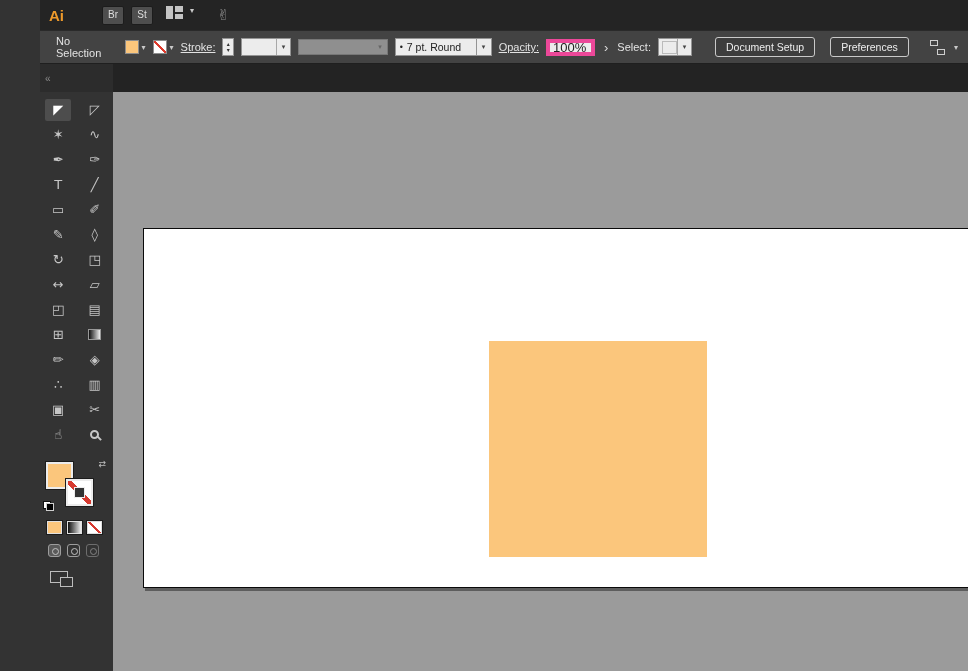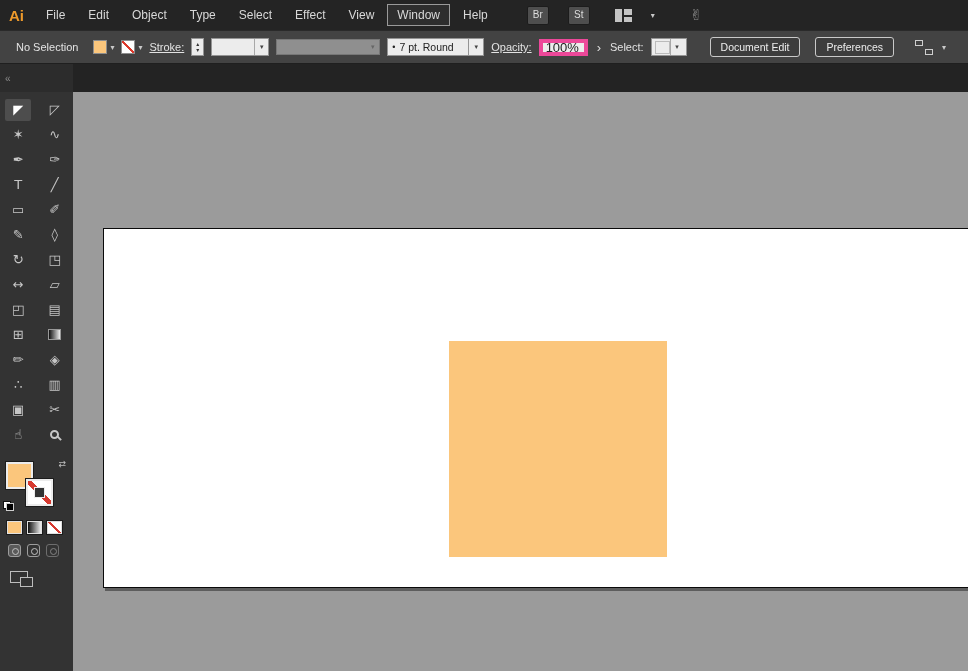--- a/index.html
+++ b/index.html
@@ -1,26 +1,26 @@
 <!DOCTYPE html>
 <html><head>
 <meta charset="utf-8">
 <style>
   * { box-sizing: border-box; margin: 0; padding: 0; }
   html,body { width: 968px; height: 671px; }
   body { font-family: "Liberation Sans","DejaVu Sans",sans-serif; overflow: hidden; }
-  .app { width: 968px; height: 671px; display: flex; flex-direction: column; background:#333; position: relative; }
+  .app { width: 968px; height: 671px; display: flex; flex-direction: column; background:#333; position: relative; padding-left: 40px; }
 
   
   .menubar { height: 30px; background:#242424; display:flex; align-items:center; color:#d8d8d8; font-size:12px; flex:0 0 auto; }
   .logo { font-weight:bold; font-size:15px; margin:0 12px 0 9px; }
   .menu-items { display:flex; align-items:center; }
   .menu-item { padding:4px 10px; margin-right:3px; cursor:default; }
   .menu-item.active { border:1px solid #9a9a9a; padding:3px 9px; background:#2e2e2e; }
-  .appbar { display:flex; align-items:center; margin-left:26px; gap:19px; }
+  .appbar { display:flex; align-items:flex-start; margin-left:26px; gap:7px; }
   .panel-btn { background:#4e4e4e; color:#ddd; border:1px solid #1c1c1c; border-radius:2px; font-size:10px; font-family:inherit; width:22px; height:19px; line-height:16px; text-align:center; }
   .ws-icon { width:17px; height:13px; position:relative; display:inline-block; margin-left:6px; }
   .ws-icon i { position:absolute; background:#c4c4c4; }
   .ws-icon .r1 { left:0; top:0; width:7px; height:13px; }
   .ws-icon .r2 { left:9px; top:0; width:8px; height:6px; }
   .ws-icon .r3 { left:9px; top:8px; width:8px; height:5px; }
   .chev { font-size:8px; color:#c9c9c9; }
   .touch-glyph { font-size:15px; color:#8f8f8f; margin-left:16px; }
 
   
@@ -101,31 +101,20 @@
   .artboard { position:absolute; border:1px solid #0a0a0a; box-shadow:2px 3px 0 rgba(0,0,0,0.40); }
   .drawn-rect { position:absolute; }
 </style>
 </head>
 <body>
 
 <div class="app">
 
   <header class="menubar">
     <span class="logo" style="color: rgb(238, 154, 43);">Ai</span>
-    <nav class="menu-items" id="menu-items">
-        <span class="menu-item">File</span>
-        <span class="menu-item">Edit</span>
-        <span class="menu-item">Object</span>
-        <span class="menu-item">Type</span>
-        <span class="menu-item">Select</span>
-        <span class="menu-item">Effect</span>
-        <span class="menu-item">View</span>
-        <span class="menu-item active">Window</span>
-        <span class="menu-item">Help</span>
-      </nav>
     <div class="appbar">
       <button class="panel-btn">Br</button>
       <button class="panel-btn">St</button>
       <span class="ws-icon">
           <i class="r1"></i>
           <i class="r2"></i>
           <i class="r3"></i>
         </span>
       <span class="chev">▾</span>
       <span class="touch-glyph">✌</span>
@@ -163,21 +152,21 @@
       <span class="chev-btn">▾</span>
     </span>
     <span class="cb-label">Opacity:</span>
     <input class="field-input" value="100%" style="">
     <span class="chev-right">›</span>
     <span>Select:</span>
     <span class="combo style">
         <span class="style-chip"></span>
         <span class="cchev">▾</span>
       </span>
-    <button class="bar-btn first">Document Edit</button>
+    <button class="bar-btn first">Document Setup</button>
     <button class="bar-btn">Preferences</button>
     <span class="arrange">
         <i class="a1"></i>
         <i class="a2"></i>
       </span>
     <span class="chev">▾</span>
   </div>
 
   <div class="tabstrip">
     <div class="tab-left">

